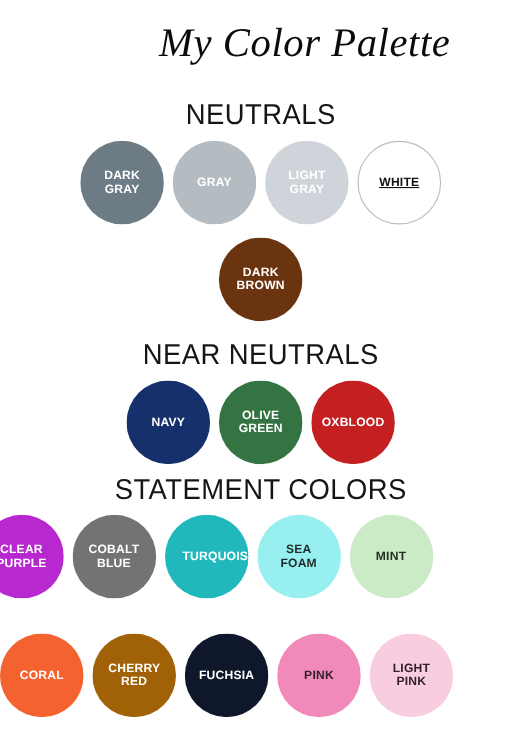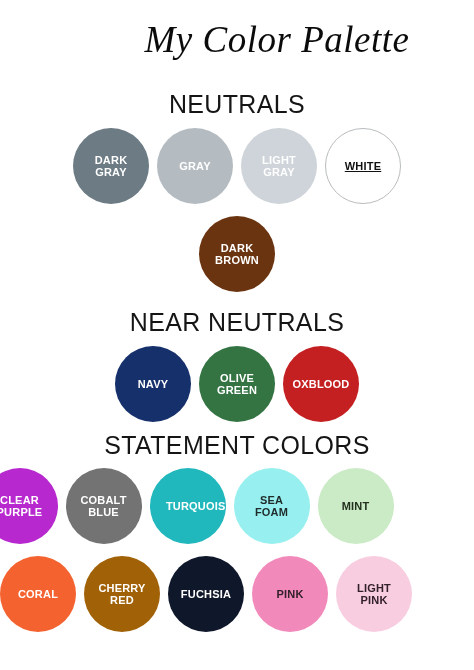--- a/index.html
+++ b/index.html
@@ -61,21 +61,21 @@
   
   .swatch-row {
     position: absolute;
     display: flex;
     align-items: center;
   }
   #row-neutrals-1  { left: 0; top: 128px; width: 474px; justify-content: center; gap: 8px; }
   #row-neutrals-2  { left: 0; top: 216px; width: 474px; justify-content: center; gap: 2px; }
   #row-near-neutrals { left: 0; top: 346px; width: 474px; justify-content: center; gap: 8px; }
   #row-statement-1 { left: 0; top: 468px; width: 375px; justify-content: center; gap: 8px; }
-  #row-statement-2 { left: 0; top: 556px; width: 380px; justify-content: space-between; gap: 8px; }
+  #row-statement-2 { left: 0; top: 576px; width: 380px; justify-content: space-between; gap: 8px; }
 
   
   .swatch {
     width: 76px;
     height: 76px;
     border-radius: 50%;
     display: flex;
     align-items: center;
     justify-content: center;
     flex: 0 0 auto;

